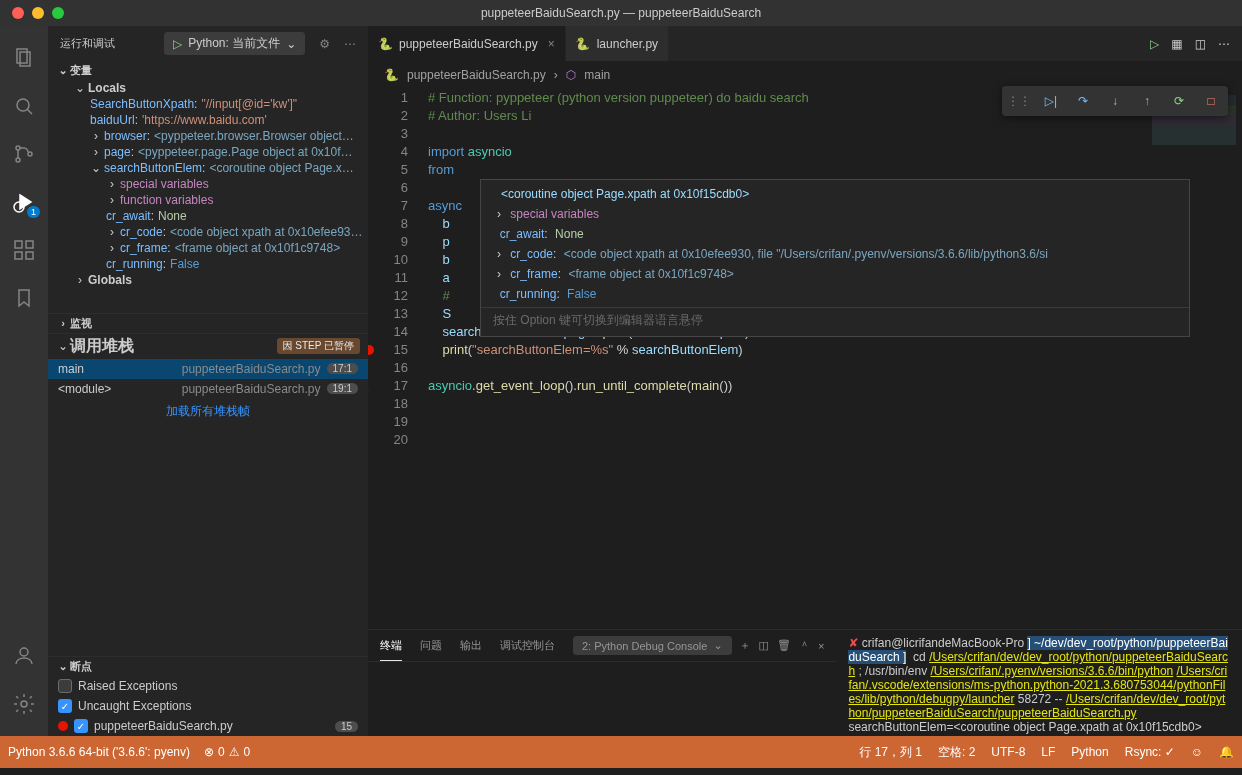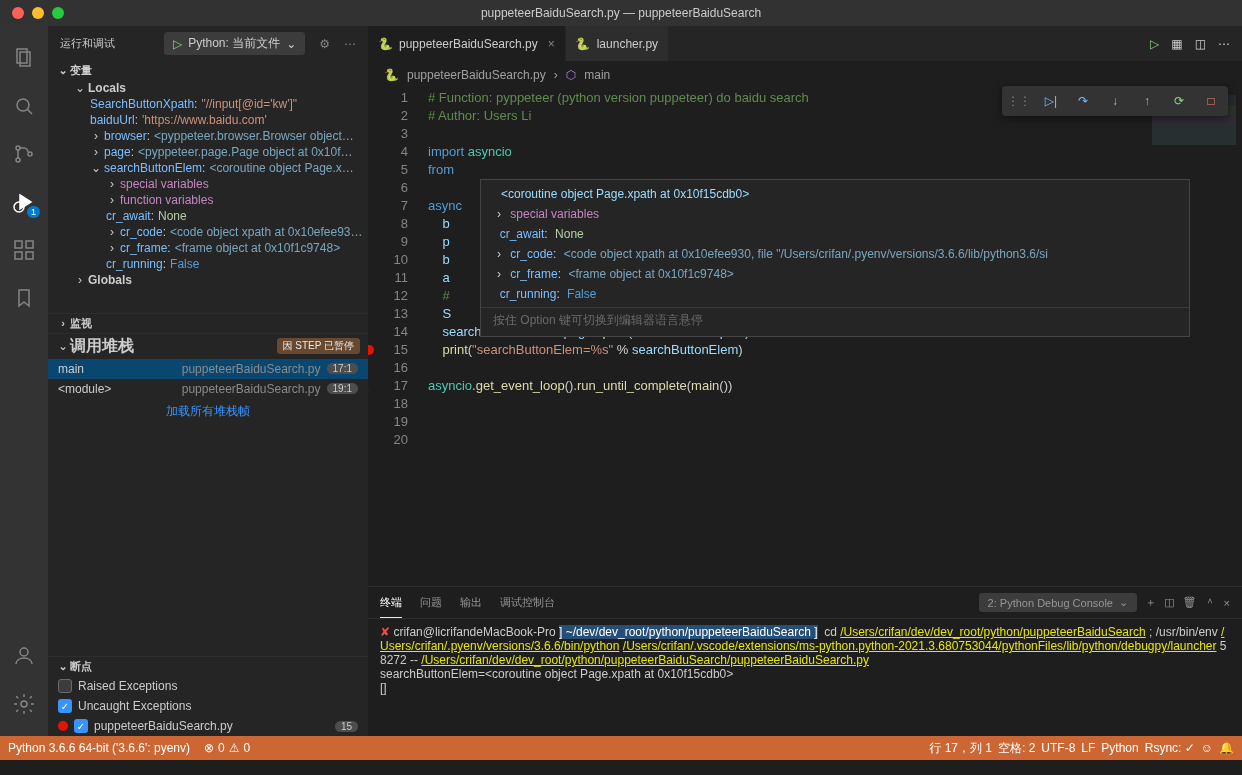--- a/index.html
+++ b/index.html
@@ -65,34 +65,34 @@
 .c-ident { color: #9cdcfe; } .c-string { color: #ce9178; } .c-punct { color: #cccccc; }
 .c-param { color: #9cdcfe; } .c-module { color: #4ec9b0; } .c-op { color: #d4d4d4; }
 .hover-box { position: absolute; left: 56px; top: 90px; width: 710px; background: #252526; border: 1px solid #454545; font-family: Menlo, Monaco, monospace; font-size: 12px; padding: 4px 0; z-index: 5; }
 .hover-line { padding: 1px 12px; white-space: nowrap; overflow: hidden; text-overflow: ellipsis; }
 .hover-hint { color: #6a6a6a; padding: 3px 12px; border-top: 1px solid #3a3a3a; margin-top: 3px; }
 .debug-toolbar { position: absolute; top: 60px; right: 14px; background: #333333; border-radius: 4px; display: flex; align-items: center; padding: 4px 6px; gap: 10px; box-shadow: 0 2px 8px rgba(0,0,0,0.5); z-index: 10; }
 .dbg-btn { width: 22px; height: 22px; display: flex; align-items: center; justify-content: center; cursor: pointer; }
 .dbg-grip { color: #858585; cursor: move; }
 .minimap { position: absolute; top: 0; right: 0; width: 96px; height: 100%; background: #1e1e1e; opacity: 0.6; }
 .minimap-content { position: absolute; top: 6px; left: 6px; right: 6px; height: 50px; background: linear-gradient(#3a4a5a 0 20%, #4a6a4a 20% 40%, #5a4a6a 40% 60%, #3a5a5a 60% 100%); opacity: 0.5; }
-.panel { height: 150px; border-top: 1px solid #2d2d2d; display: flex; flex-direction: column; background: #1e1e1e; }
+.panel { height: 107px; border-top: 1px solid #2d2d2d; display: flex; background: #1e1e1e; }
 .panel-tabs { height: 32px; display: flex; align-items: center; padding: 0 12px; gap: 18px; font-size: 11px; color: #969696; border-bottom: 1px solid #2d2d2d; }
 .panel-tab { cursor: pointer; padding: 7px 0; }
 .panel-tab.active { color: #ffffff; border-bottom: 1px solid #e7e7e7; }
 .panel-right { margin-left: auto; display: flex; align-items: center; gap: 8px; }
 .term-selector { background: #3c3c3c; border: 1px solid #3c3c3c; padding: 2px 8px; border-radius: 3px; display: flex; align-items: center; gap: 6px; font-size: 11px; }
 .terminal-body { flex: 1; padding: 6px 12px; font-family: Menlo, Monaco, monospace; font-size: 12px; overflow: hidden; line-height: 14px; }
 .term-line { white-space: pre-wrap; word-break: break-all; }
 .term-red { color: #f14c4c; }
 .term-sel { background: #264f78; color: #ffffff; }
 .term-link { color: #e5e510; text-decoration: underline; }
-.statusbar { height: 24px; background: #cc6633; color: #ffffff; display: flex; align-items: center; font-size: 12px; padding: 0 8px; gap: 14px; }
+.statusbar { height: 32px; background: #cc6633; color: #ffffff; display: flex; align-items: center; font-size: 12px; padding: 0 8px; gap: 14px; }
 .status-item { display: flex; align-items: center; gap: 4px; cursor: pointer; }
-.statusbar .right { margin-left: auto; display: flex; gap: 6px; align-items: center; }
+.statusbar .right { margin-left: auto; display: flex; gap: 16px; align-items: center; }
 .scroll-fill { flex: 1; overflow-y: auto; }
 </style>
 </head>
 <body>
 
 <div class="titlebar">
   <div class="traffic-lights">
     <div class="light red"></div>
     <div class="light yellow"></div>
     <div class="light green"></div>

